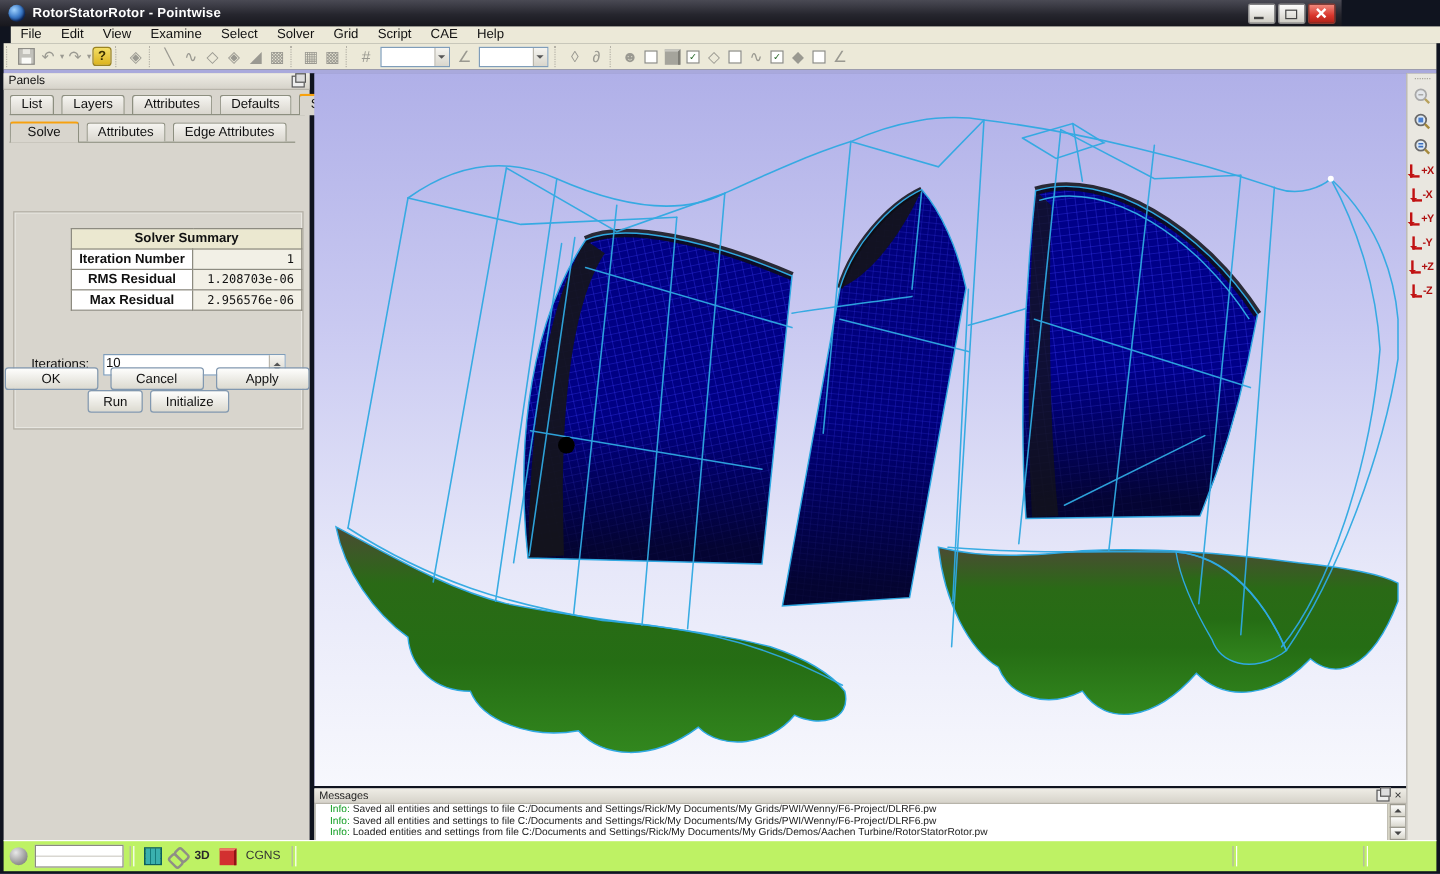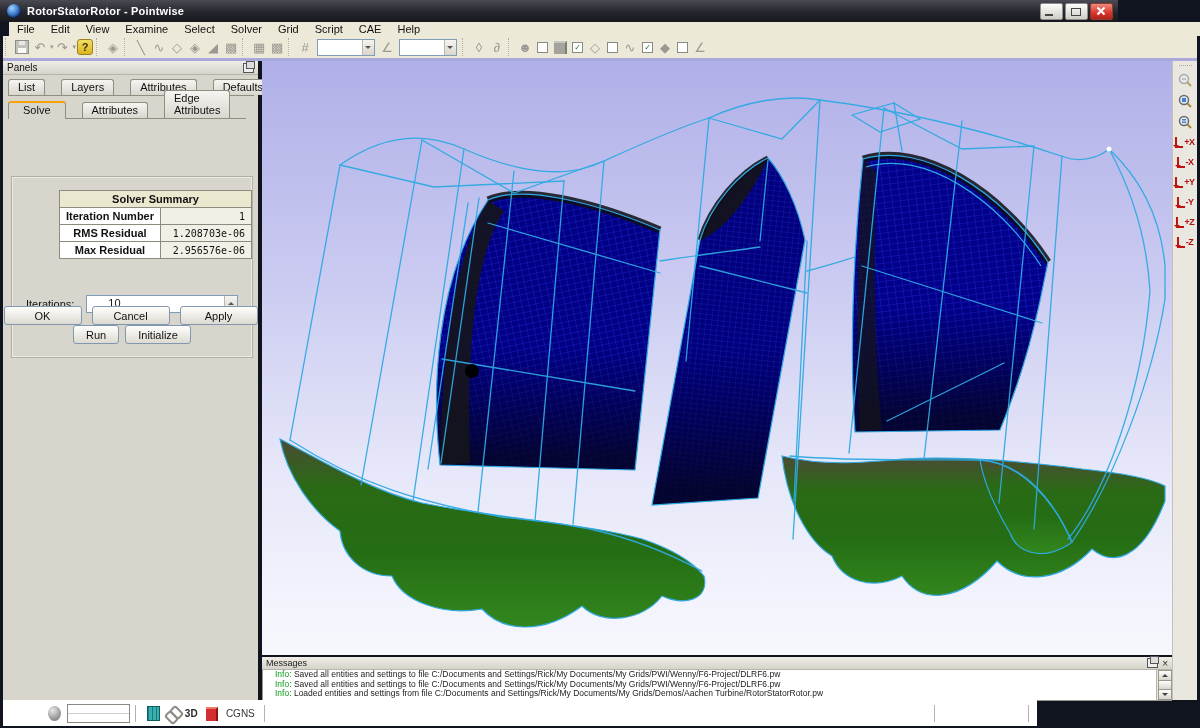--- a/index.html
+++ b/index.html
@@ -49,32 +49,32 @@
 
   
   .leftpanel{position:absolute;left:3px;top:61px;width:255px;height:639px;background:#d8d5cd;font-size:11px;color:#111;}
   .panel-header{height:13px;background:linear-gradient(#efede6,#d6d3ca);border-bottom:1px solid #b7b4aa;
     display:flex;align-items:center;padding:0 4px;font-size:10px;gap:41px;}
   .dockico{width:9px;height:8px;border:1px solid #555;position:relative;margin-left:auto;background:#eee;}
   .dockico::after{content:"";position:absolute;left:2px;top:-3px;width:7px;height:6px;border:1px solid #555;background:#ddd;}
   .tabs-row{position:absolute;left:5px;display:flex;align-items:flex-end;height:17px;width:246px;
     border-bottom:1px solid #8d8f80;}
   .tab{border:1px solid #8d8f80;border-bottom:none;border-radius:3px 3px 0 0;
-    background:linear-gradient(#f6f5f1,#d9d6ce);padding:1px 9px 2px;margin-right:16px;font-size:11px;}
+    background:linear-gradient(#f6f5f1,#d9d6ce);padding:1px 9px 2px;margin-right:6px;font-size:11px;}
   .tab.active{background:#d8d5cd;border-top:2px solid #f7a10e;padding-bottom:3px;position:relative;top:1px;}
   .groupbox{position:absolute;left:8px;top:115px;width:240px;height:180px;
     border:1px solid #b2afa5;box-shadow:inset 0 0 0 1px #ecebe6;}
   table.solver{border-collapse:collapse;position:absolute;left:47px;top:13px;font-size:11px;}
   table.solver td,table.solver th{border:1px solid #8d8b80;padding:2px 6px;}
   table.solver th{background:#ebe8d0;font-size:11px;}
   td.lab{background:#ffffff;font-weight:bold;white-space:nowrap;text-align:center;}
   td.val{background:#f2f0e6;font-family:"DejaVu Sans Mono",monospace;font-size:10px;text-align:right;min-width:78px;}
   .iter-row{position:absolute;left:14px;top:118px;display:flex;align-items:center;width:212px;}
   .iter-combo{margin-left:12px;flex:1;height:16px;background:#fff;border:1px solid #7f9db9;display:flex;}
-  .iter-combo .val{flex:1;font-size:11px;padding:1px 0 0 21px;}
+  .iter-combo .val{flex:1;font-size:11px;padding:1px 0 0 1px;}
   .iter-combo .drop{width:12px;background:linear-gradient(#f5f4f0,#d9d6cc);border-left:1px solid #b9b6ac;position:relative;}
   .iter-combo .drop::before{content:"";position:absolute;left:3px;top:3px;border:3px solid transparent;border-bottom-color:#555;}
   .iter-combo .drop::after{content:"";position:absolute;left:3px;top:10px;border:3px solid transparent;border-top-color:#555;}
   .btn{height:17px;border:1px solid #8198b0;border-radius:3px;background:linear-gradient(#fefefd,#dcdad0);
     font-size:11px;padding:0 12px;color:#111;display:inline-flex;align-items:center;justify-content:center;}
   .runrow{position:absolute;left:0;top:148px;width:240px;display:flex;justify-content:center;gap:6px;}
   .okrow{position:absolute;left:0;top:245px;width:255px;display:flex;justify-content:center;gap:10px;}
   .okrow .btn{min-width:52px;}
 
   
@@ -98,22 +98,22 @@
   .righttb{position:absolute;right:3px;top:61px;width:25px;height:639px;background:#e9e7e0;border-left:1px solid #c4c1b8;
     display:flex;flex-direction:column;align-items:center;padding-top:4px;box-sizing:border-box;}
   .grip{width:13px;border-top:1px dotted #a9a69c;height:3px;}
   .rt-btn{width:21px;height:21px;display:flex;align-items:center;justify-content:center;}
   .axisbtn{width:23px;height:20px;display:flex;align-items:center;justify-content:center;gap:1px;}
   .axis-glyph{width:6px;height:9px;border-left:2px solid #c11212;border-bottom:2px solid #c11212;position:relative;}
   .axis-glyph::after{content:"";position:absolute;left:-4px;bottom:-5px;border:3px solid transparent;border-top-color:#c11212;}
   .axis-label{font-size:9px;font-weight:bold;color:#b01111;letter-spacing:-0.5px;}
 
   
-  .statusbar{position:absolute;left:3px;top:700px;width:994px;height:25px;background:#ffffff;
-    border-top:1px solid #fff;display:flex;align-items:center;font-size:10px;color:#333;padding-left:40px;}
+  .statusbar{position:absolute;left:3px;top:700px;width:1194px;height:25px;background:#bef264;
+    border-top:1px solid #fff;display:flex;align-items:center;font-size:10px;color:#333;}
   .led{width:15px;height:15px;border-radius:50%;margin:0 6px 0 5px;
     background:radial-gradient(circle at 35% 30%,#e8e8e8,#9a9a9a 60%,#6f6f6f);}
   .progressbox{width:72px;height:17px;background:#fff;border:1px solid #8a8a82;position:relative;}
   .progressbox::after{content:"";position:absolute;left:0;top:8px;width:100%;height:1px;background:#d0cec6;}
   .sb-sep{width:2px;height:17px;border-left:1px solid #b5b2a8;border-right:1px solid #fff;margin:0 5px;}
   .tealgrid{width:13px;height:13px;margin:0 3px;background:
     repeating-linear-gradient(90deg,#157d7d 0 1px,#3ab0ae 1px 4px),
     repeating-linear-gradient(0deg,#157d7d 0 1px,rgba(0,0,0,0) 1px 4px);border:1px solid #0d5e5e;}
   .linkico{width:14px;height:14px;position:relative;margin:0 3px;}
   .linkico::before,.linkico::after{content:"";position:absolute;width:9px;height:5px;border:2px solid #8f8e86;border-radius:3px;transform:rotate(45deg);}

